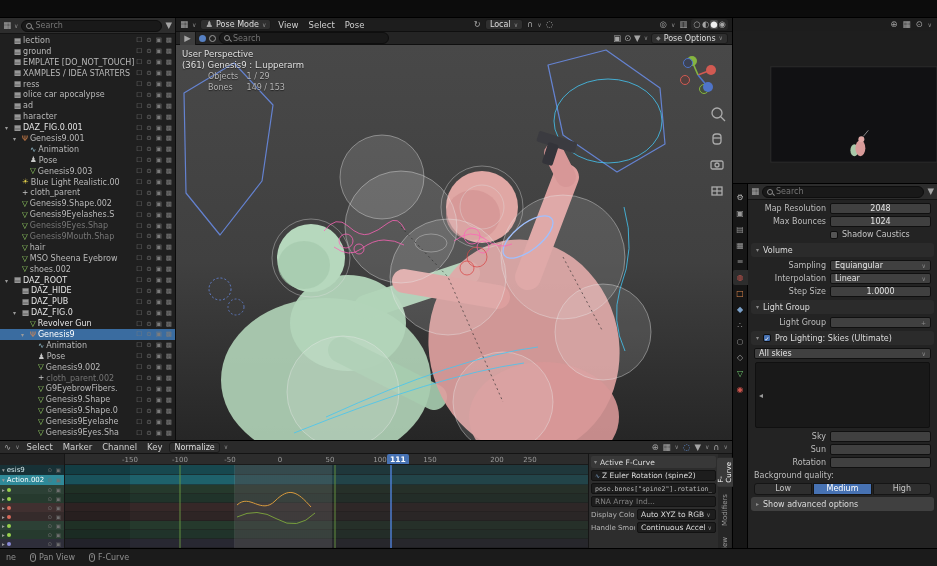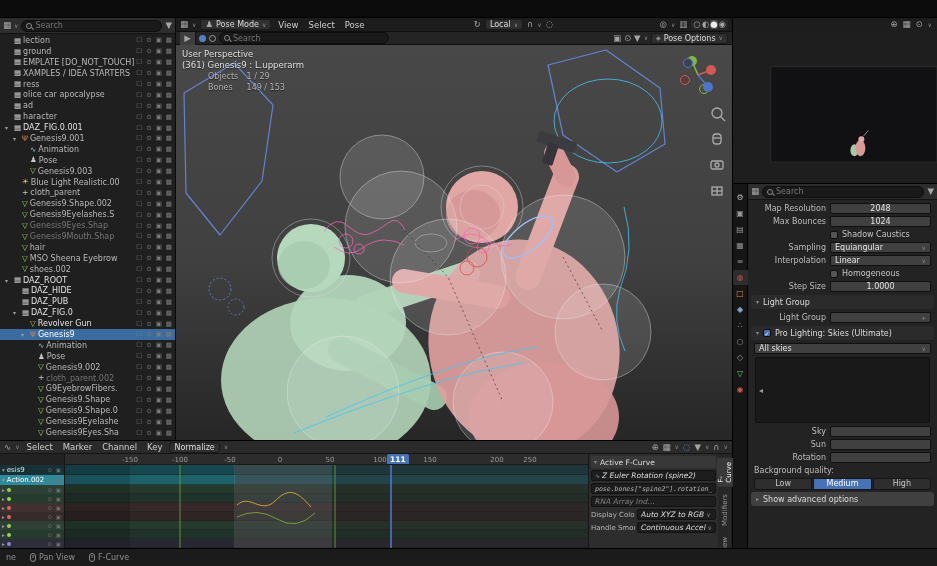--- a/index.html
+++ b/index.html
@@ -129,21 +129,21 @@
   .g-pill { position:absolute; top:0; height:11px; padding:0 3px; background:#4772b3; color:#fff;
             border-radius:2px; font-size:7.5px; display:flex; align-items:center; font-weight:bold; z-index:2; }
   #gkeysvg { position:absolute; top:11px; left:0; }
   #gsidebar { width:130px; background:#2d2d2d; border-left:1px solid #161616; display:flex;
               flex-direction:column; gap:2px; padding:2px; font-size:7.5px; flex:0 0 auto; }
   .gs-title { display:flex; gap:3px; align-items:center; background:#383838; border-radius:2px;
               height:12px; padding:0 3px; color:#ddd; flex:0 0 auto; }
   .gs-field { height:11px; background:#1d1d1d; border:1px solid #121212; border-radius:2px;
               display:flex; align-items:center; gap:2px; padding:0 3px; color:#ddd;
               white-space:nowrap; overflow:hidden; flex:0 0 auto; }
-  .gs-field .txt { white-space:nowrap; overflow:hidden;font-style:italic; }
+  .gs-field .txt { white-space:nowrap; overflow:hidden; }
   .gs-field.dim { color:#808080; }
   .gs-field.mono { font-family:"DejaVu Sans Mono","Liberation Mono",monospace; font-size:6.5px; color:#b8b8b8; }
   .gs-row { display:flex; align-items:center; gap:2px; flex:0 0 auto; }
   .gs-row .lbl { flex:0 0 44px; text-align:right; color:#b5b5b5; font-size:7px; white-space:nowrap; overflow:hidden; }
   .gs-row .gs-field { flex:1; }
   #gtabs { width:13px; background:#262626; display:flex; flex-direction:column; align-items:center;
            padding-top:4px; gap:3px; flex:0 0 auto; }
   .gtab { writing-mode:vertical-rl; transform:rotate(180deg); font-size:7px; color:#9a9a9a; padding:4px 0; }
   .gtab.active { color:#fff; background:#3a3a3a; border-radius:0 2px 2px 0; }
 
@@ -673,40 +673,37 @@
               <span>1024</span>
             </div>
           </div>
           <div class="prow">
             <span class="plabel"></span>
             <span class="pcheck">
               <span class="checkbox"></span>
               <span>Shadow Caustics</span>
             </span>
           </div>
+          <div class="psec">
+            <span class="ic tiny">▾</span>
+            <span>Volume</span>
+          </div>
           <div class="prow">
             <span class="plabel">Sampling</span>
             <div class="pfield">
               <span class="txt">Equiangular</span>
               <span class="ic tiny">∨</span>
             </div>
           </div>
           <div class="prow">
             <span class="plabel">Interpolation</span>
             <div class="pfield">
               <span class="txt">Linear</span>
               <span class="ic tiny">∨</span>
             </div>
-          </div>
-          <div class="prow">
-            <span class="plabel"></span>
-            <span class="pcheck">
-              <span class="checkbox"></span>
-              <span>Homogeneous</span>
-            </span>
           </div>
           <div class="prow">
             <span class="plabel">Step Size</span>
             <div class="pfield num">
               <span>1.0000</span>
             </div>
           </div>
           <div class="psec">
             <span class="ic tiny">▾</span>
             <span>Light Group</span>

